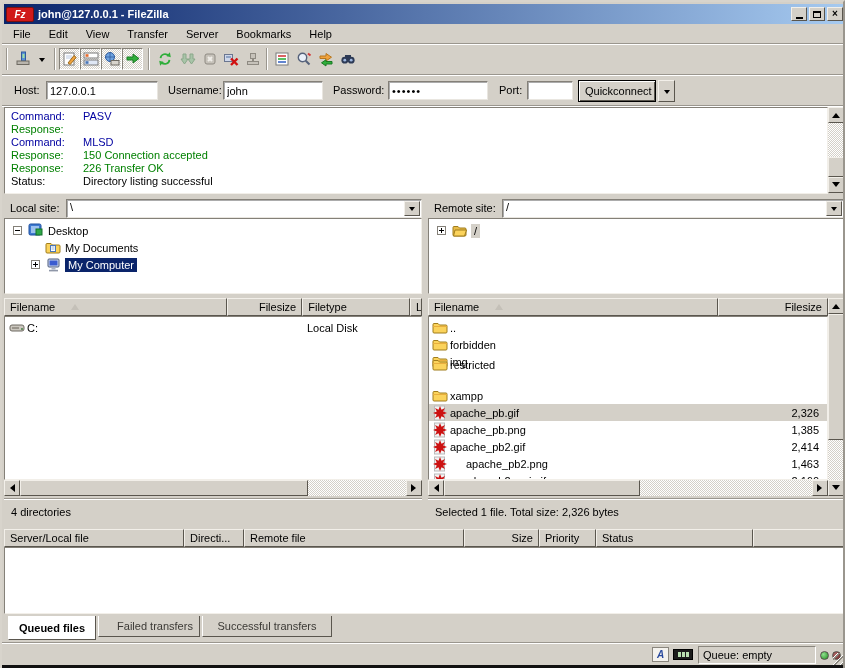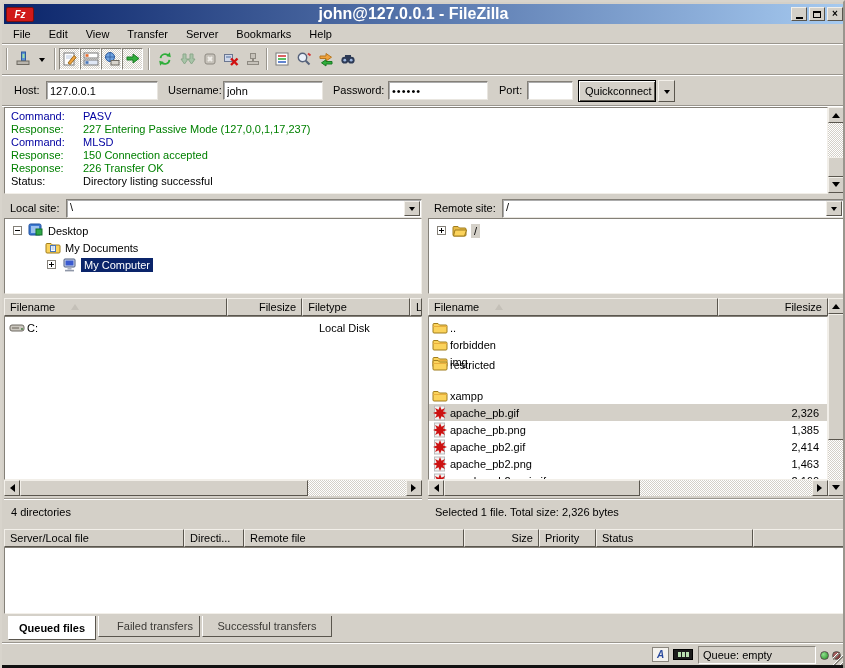--- a/index.html
+++ b/index.html
@@ -16,21 +16,21 @@
          box-shadow:inset 1px 1px 0 rgba(70,70,70,.45);font:11px "Liberation Sans",sans-serif;padding:1px 3px;}
   .hatch{background-image:conic-gradient(#ffffff 25%,#d4d0c8 0 50%,#ffffff 0 75%,#d4d0c8 0);background-size:2px 2px;}
   .groove{height:2px;border-top:1px solid #9a968e;border-bottom:1px solid #ffffff;}
   .vsep{width:2px;height:22px;border-left:1px solid #9a968e;border-right:1px solid #ffffff;}
 
   
   .titlebar{left:2px;top:2px;width:841px;height:20px;display:flex;align-items:center;
             background:linear-gradient(to right,#0a246a,#a6caf0);padding:0 2px;}
   .fzicon{width:28px;height:15px;background:#d01919;border:1px solid #7a0f0f;border-radius:2px;
           color:#fff;font-weight:bold;font-style:italic;font-size:10px;line-height:13px;text-align:center;margin-right:4px;}
-  .title-text{color:#fff;font-weight:bold;font-size:16px;flex:1;white-space:nowrap;text-align:center;}
+  .title-text{color:#fff;font-weight:bold;font-size:11px;flex:1;white-space:nowrap;}
   .winbtn{width:16px;height:14px;margin-left:2px;display:flex;align-items:center;justify-content:center;
           font-size:10px;font-weight:bold;line-height:1;}
   .min-glyph{width:7px;height:2px;background:#000;margin-top:7px;}
   .max-glyph{width:8px;height:7px;border:1px solid #000;border-top:2px solid #000;}
 
   
   .menubar{left:2px;top:22px;width:841px;height:20px;display:flex;align-items:center;}
   .menu-item{padding:3px 9px;}
 
   
@@ -244,21 +244,20 @@
   </div>
   <div class="abs groove" style="left:0;top:103px;width:845px;"></div>
 
   <div class="abs sunk" style="left:2px;top:105px;width:824px;height:87px;overflow:hidden;">
     <div class="logline" style="top:2px;">
         <span class="loglabel command">Command:</span>
         <span class="logtext command">PASV</span>
       </div>
     <div class="logline" style="top:15px;">
         <span class="loglabel response">Response:</span>
-        <span class="logtext response">227 Entering Passive Mode (127,0,0,1,17,237)</span>
       </div>
     <div class="logline" style="top:28px;">
         <span class="loglabel command">Command:</span>
         <span class="logtext command">MLSD</span>
       </div>
     <div class="logline" style="top:41px;">
         <span class="loglabel response">Response:</span>
         <span class="logtext response">150 Connection accepted</span>
       </div>
     <div class="logline" style="top:54px;">
@@ -300,21 +299,21 @@
       </div>
       <div class="treerow" style="left:40px;top:20px;">
         <svg class="icon" viewBox="0 0 16 16">
             <path d="M1 4.5c0-.6.4-1 1-1h4l1.5 1.5H14c.6 0 1 .4 1 1V12c0 .6-.4 1-1 1H2c-.6 0-1-.4-1-1z" fill="#fbd35c" stroke="#a07d1c"></path>
             <rect x="5.5" y="5.5" width="5" height="6" fill="#fff" stroke="#4a77b8"></rect>
             <line x1="6.5" y1="7" x2="9.5" y2="7" stroke="#9ab4d8"></line>
             <line x1="6.5" y1="9" x2="9.5" y2="9" stroke="#9ab4d8"></line>
           </svg>
         <span style="margin-left:4px;">My Documents</span>
       </div>
-      <div class="treerow" style="left:42px;top:37px;">
+      <div class="treerow" style="left:26px;top:37px;">
         <span class="pm plus"></span>
         <svg class="icon" style="margin-left:6px;" viewBox="0 0 16 16">
             <rect x="2" y="2" width="11" height="8" rx="1" fill="#cfd8ea" stroke="#4a5a80"></rect>
             <rect x="3.5" y="3.5" width="8" height="5" fill="#3b5bd0"></rect>
             <rect x="5.5" y="10.5" width="4" height="2" fill="#aab2c4"></rect>
             <rect x="3" y="12.8" width="9" height="1.6" fill="#8f97a8"></rect>
           </svg>
         <span class="sel-focus" style="margin-left:3px;">My Computer</span>
       </div>
     </div>
@@ -356,21 +355,21 @@
         </div>
     </div>
     <div class="abs sunk" style="left:0;top:18px;width:418px;height:164px;overflow:hidden;">
       <div class="listrow" style="left:0;top:2px;width:418px;">
         <svg class="icon" style="margin-left:4px;" viewBox="0 0 16 16">
             <rect x="1" y="5" width="14" height="6" rx="2" fill="#cbc7bf" stroke="#6e6a62"></rect>
             <rect x="3" y="7" width="7" height="2" fill="#9a958c"></rect>
             <circle cx="13" cy="9" r="0.9" fill="#3a7a3a"></circle>
           </svg>
         <span style="margin-left:2px;">C:</span>
-        <span class="abs" style="left:314px;">Local Disk</span>
+        <span class="abs" style="left:302px;">Local Disk</span>
       </div>
     </div>
     <div class="abs" style="left:0;top:182px;width:418px;height:17px;">
       <div class="sbbtn raised abs" style="left:0;top:0;">
           <span class="tri-lf"></span>
         </div>
       <div class="abs raised" style="left:16px;top:0;width:288px;height:16px;"></div>
       <div class="abs hatch" style="left:304px;top:0;width:98px;height:16px;"></div>
       <div class="sbbtn raised abs" style="left:402px;top:0;">
           <span class="tri-rt"></span>
@@ -452,21 +451,21 @@
             <polygon points="8,1 9.5,4.8 13,3 11.2,6.5 15,8 11.2,9.5 13,13 9.5,11.2 8,15 6.5,11.2 3,13 4.8,9.5 1,8 4.8,6.5 3,3 6.5,4.8" fill="#cc1111"></polygon>
           </svg>
         <span style="margin-left:2px;">apache_pb2.gif</span>
         <span class="fsize" style="left:320px;width:70px;">2,414</span>
       </div>
       <div class="listrow" style="left:0;top:138px;width:400px;">
         <svg class="icon" style="margin-left:3px;" viewBox="0 0 16 16">
             <rect x="2.5" y="1" width="10" height="14" fill="#f2f2f2" stroke="#bbb"></rect>
             <polygon points="8,1 9.5,4.8 13,3 11.2,6.5 15,8 11.2,9.5 13,13 9.5,11.2 8,15 6.5,11.2 3,13 4.8,9.5 1,8 4.8,6.5 3,3 6.5,4.8" fill="#cc1111"></polygon>
           </svg>
-        <span style="margin-left:2px;">apache_pb2.png</span>
+        <span style="margin-left:18px;">apache_pb2.png</span>
         <span class="fsize" style="left:320px;width:70px;">1,463</span>
       </div>
       <div class="listrow" style="left:0;top:155px;width:400px;">
         <svg class="icon" style="margin-left:3px;" viewBox="0 0 16 16">
             <rect x="2.5" y="1" width="10" height="14" fill="#f2f2f2" stroke="#bbb"></rect>
             <polygon points="8,1 9.5,4.8 13,3 11.2,6.5 15,8 11.2,9.5 13,13 9.5,11.2 8,15 6.5,11.2 3,13 4.8,9.5 1,8 4.8,6.5 3,3 6.5,4.8" fill="#cc1111"></polygon>
           </svg>
         <span style="margin-left:2px;">apache_pb2_ani.gif</span>
         <span class="fsize" style="left:320px;width:70px;">2,160</span>
       </div>

